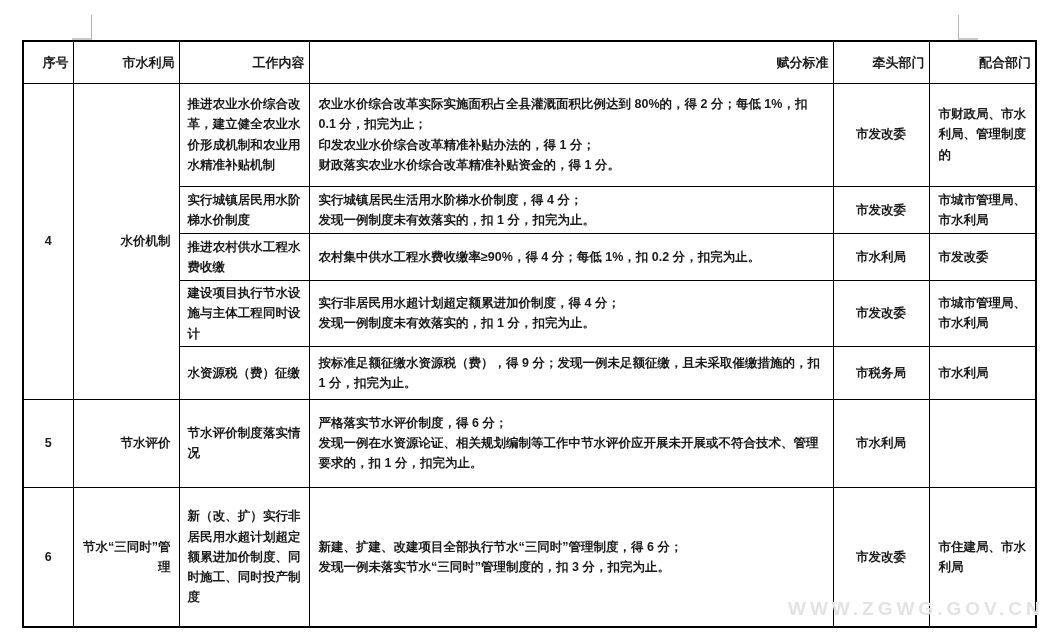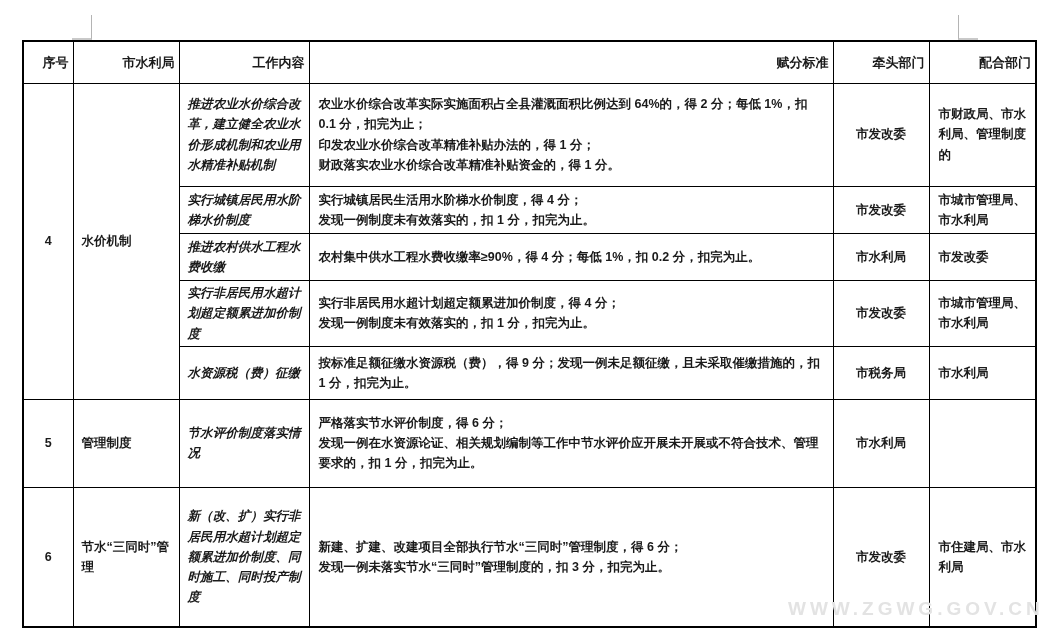--- a/index.html
+++ b/index.html
@@ -33,26 +33,25 @@
   }
   tr.hr  { height: 42px; }
   tr.r0  { height: 103px; }
   tr.r1  { height: 43px; margin-left: 20px; }
   tr.r2  { height: 47px; }
   tr.r3  { height: 62px; }
   tr.r4  { height: 53px; }
   tr.r5  { height: 88px; }
   tr.r6  { height: 140px; }
   td.c-no   { text-align: center; }
-  td.c-duty { text-align: left; padding: 2px 8px; }
+  td.c-duty { text-align: right; padding: 2px 8px; }
   td.c-content {
     text-align: justify;
     text-align-last: left;
     padding: 2px 8px;
-    font-style: italic;
   }
   td.c-standard {
     text-align: left;
     padding: 3px 9px;
     white-space: pre-line;
   }
   td.c-lead { text-align: center; padding: 2px 6px; }
   td.c-support { text-align: left; padding: 2px 9px; }
   
   .handle-mark {
@@ -106,55 +105,55 @@
       <th>赋分标准</th>
       <th>牵头部门</th>
       <th>配合部门</th>
     </tr>
   </thead>
   <tbody>
     <tr class="r0">
       <td class="c-no" rowspan="5">4</td>
       <td class="c-duty" rowspan="5">水价机制</td>
       <td class="c-content">推进农业水价综合改革，建立健全农业水价形成机制和农业用水精准补贴机制</td>
-      <td class="c-standard">农业水价综合改革实际实施面积占全县灌溉面积比例达到 64%的，得 2 分；每低 1%，扣 0.1 分，扣完为止；
+      <td class="c-standard">农业水价综合改革实际实施面积占全县灌溉面积比例达到 80%的，得 2 分；每低 1%，扣 0.1 分，扣完为止；
 印发农业水价综合改革精准补贴办法的，得 1 分；
 财政落实农业水价综合改革精准补贴资金的，得 1 分。</td>
       <td class="c-lead">市发改委</td>
       <td class="c-support">市财政局、市水利局、管理制度的</td>
     </tr>
     <tr class="r1">
       <td class="c-content">实行城镇居民用水阶梯水价制度</td>
       <td class="c-standard">实行城镇居民生活用水阶梯水价制度，得 4 分；
 发现一例制度未有效落实的，扣 1 分，扣完为止。</td>
       <td class="c-lead">市发改委</td>
       <td class="c-support">市城市管理局、市水利局</td>
     </tr>
     <tr class="r2">
       <td class="c-content">推进农村供水工程水费收缴</td>
       <td class="c-standard">农村集中供水工程水费收缴率≥90%，得 4 分；每低 1%，扣 0.2 分，扣完为止。</td>
       <td class="c-lead">市水利局</td>
       <td class="c-support">市发改委</td>
     </tr>
     <tr class="r3">
-      <td class="c-content">实行非居民用水超计划超定额累进加价制度</td>
+      <td class="c-content">建设项目执行节水设施与主体工程同时设计</td>
       <td class="c-standard">实行非居民用水超计划超定额累进加价制度，得 4 分；
 发现一例制度未有效落实的，扣 1 分，扣完为止。</td>
       <td class="c-lead">市发改委</td>
       <td class="c-support">市城市管理局、市水利局</td>
     </tr>
     <tr class="r4">
       <td class="c-content">水资源税（费）征缴</td>
       <td class="c-standard">按标准足额征缴水资源税（费），得 9 分；发现一例未足额征缴，且未采取催缴措施的，扣 1 分，扣完为止。</td>
       <td class="c-lead">市税务局</td>
       <td class="c-support">市水利局</td>
     </tr>
     <tr class="r5">
       <td class="c-no">5</td>
-      <td class="c-duty">管理制度</td>
+      <td class="c-duty">节水评价</td>
       <td class="c-content">节水评价制度落实情况</td>
       <td class="c-standard">严格落实节水评价制度，得 6 分；
 发现一例在水资源论证、相关规划编制等工作中节水评价应开展未开展或不符合技术、管理要求的，扣 1 分，扣完为止。</td>
       <td class="c-lead">市水利局</td>
       <td class="c-support"></td>
     </tr>
     <tr class="r6">
       <td class="c-no">6</td>
       <td class="c-duty">节水“三同时”管理</td>
       <td class="c-content">新（改、扩）实行非居民用水超计划超定额累进加价制度、同时施工、同时投产制度</td>

